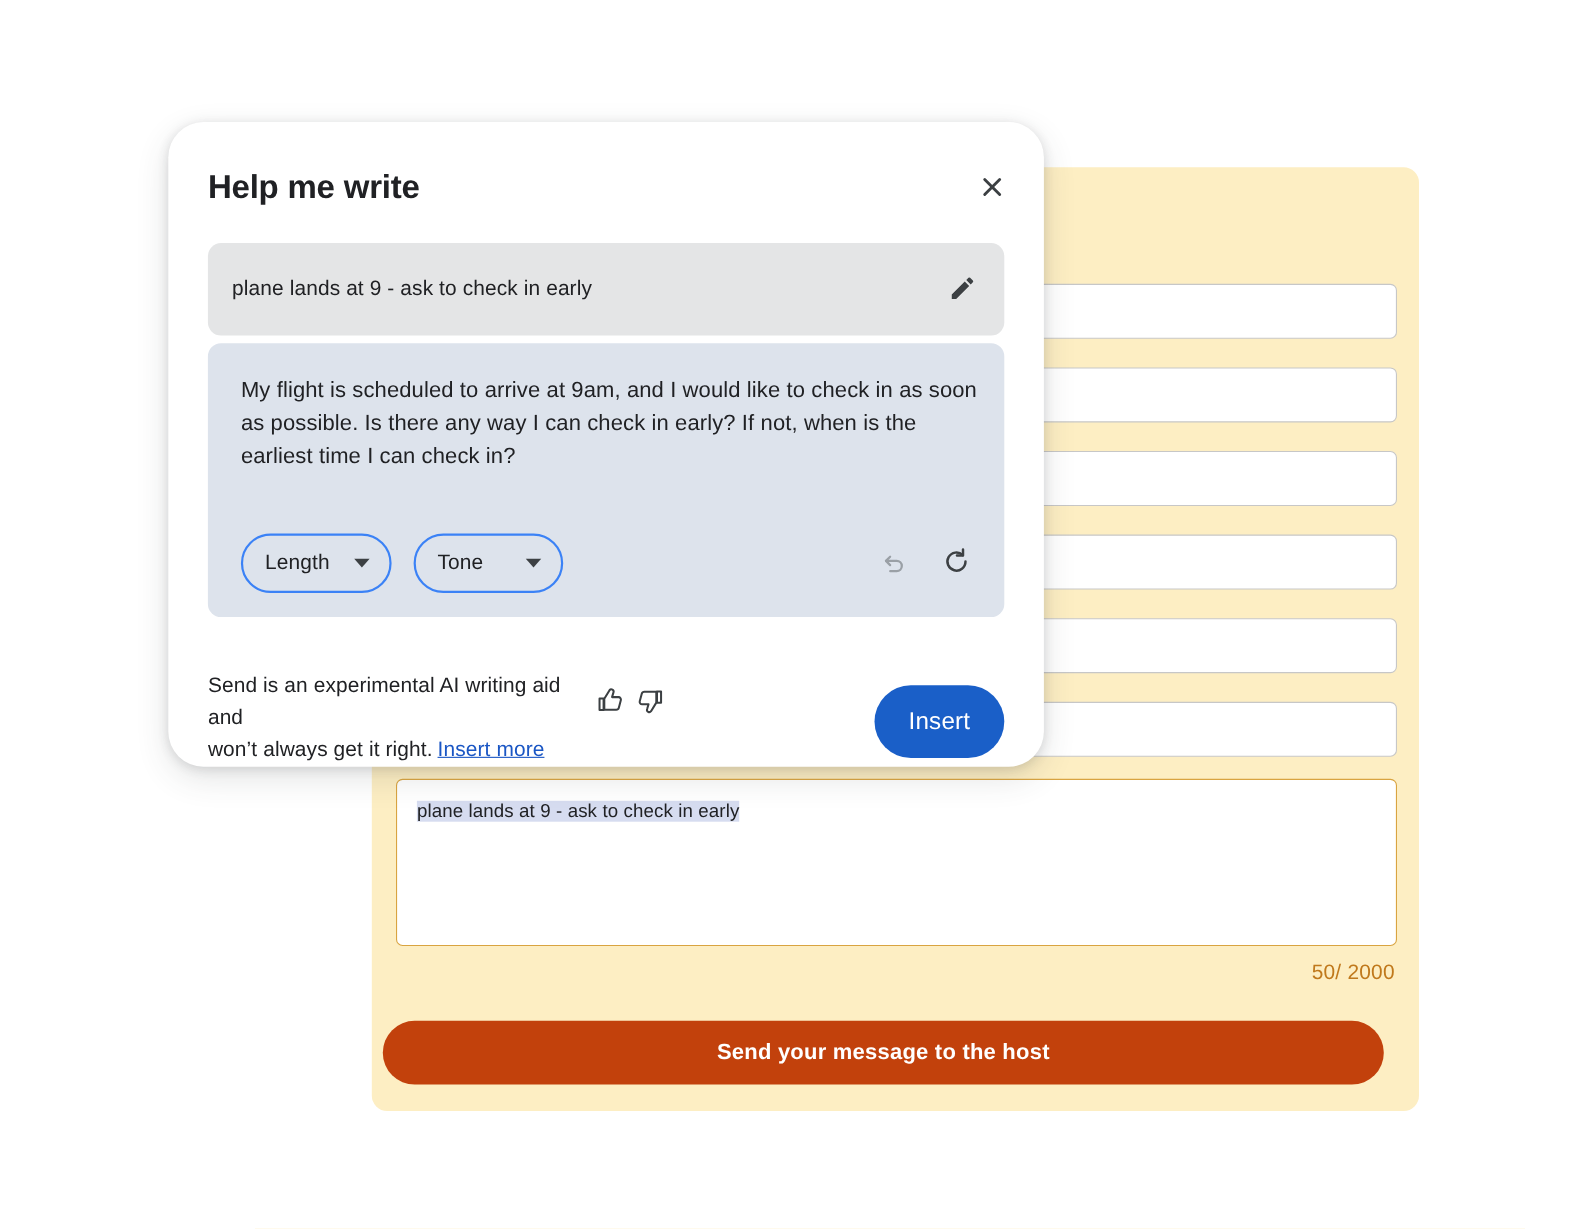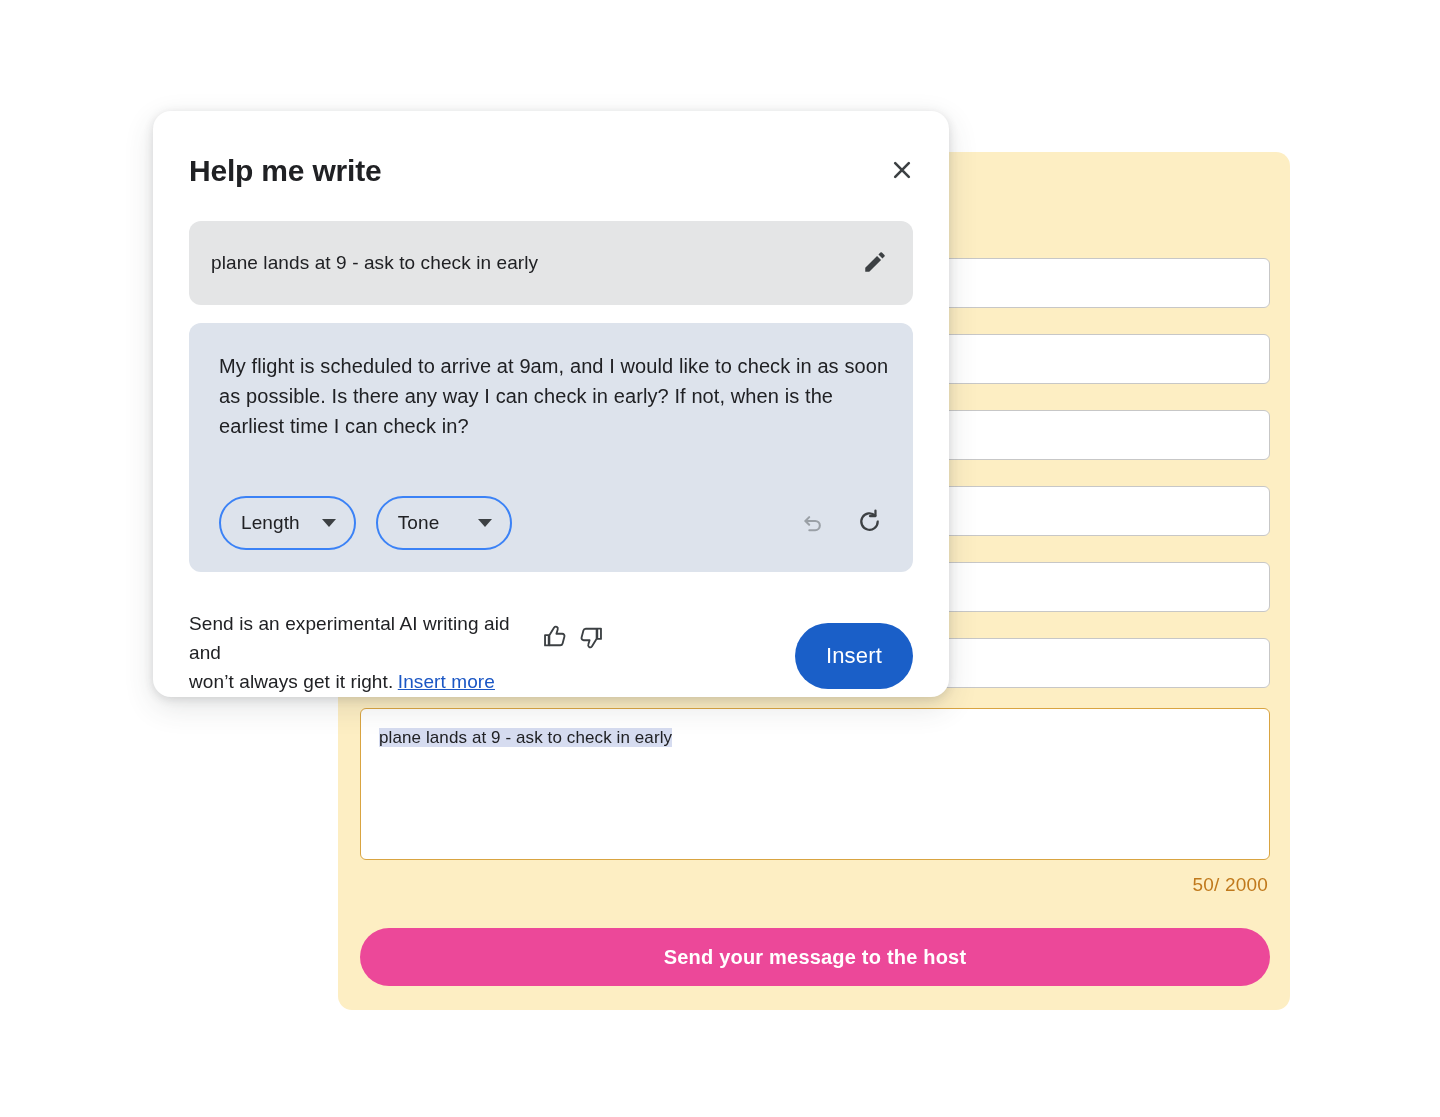--- a/index.html
+++ b/index.html
@@ -77,44 +77,44 @@
     position: absolute;
     right: 22px;
     top: 722px;
     font-size: 19px;
     color: #c0791c;
     letter-spacing: .2px;
   }
 
   .send-button {
     position: absolute;
-    left: 22px;
+    left: 10px;
     top: 776px;
     width: 910px;
     height: 58px;
-    background: #ec4899;
+    background: #c2410c;
     border: none;
     border-radius: 29px;
     color: #ffffff;
     font-size: 20px;
     font-weight: bold;
     font-family: "Liberation Sans", sans-serif;
     letter-spacing: .2px;
     cursor: pointer;
   }
 
   
   .hmw-dialog {
     position: absolute;
     left: 153px;
     top: 111px;
     width: 796px;
     height: 586px;
     background: #ffffff;
-    border-radius: 18px;
+    border-radius: 32px;
     box-shadow: 0 2px 10px rgba(60,64,67,.16), 0 10px 30px rgba(60,64,67,.14);
     box-sizing: border-box;
   }
 
   .hmw-header {
     position: absolute;
     left: 36px;
     right: 30px;
     top: 40px;
     height: 40px;
@@ -169,21 +169,21 @@
     justify-content: center;
     background: none;
     border: none;
     cursor: pointer;
     padding: 0;
   }
 
   .result-box {
     position: absolute;
     left: 36px;
-    top: 212px;
+    top: 201px;
     width: 724px;
     height: 249px;
     background: #dde3ec;
     border-radius: 12px;
     box-sizing: border-box;
     padding: 28px 22px 0 30px;
   }
   .result-text {
     font-size: 20px;
     line-height: 30px;

